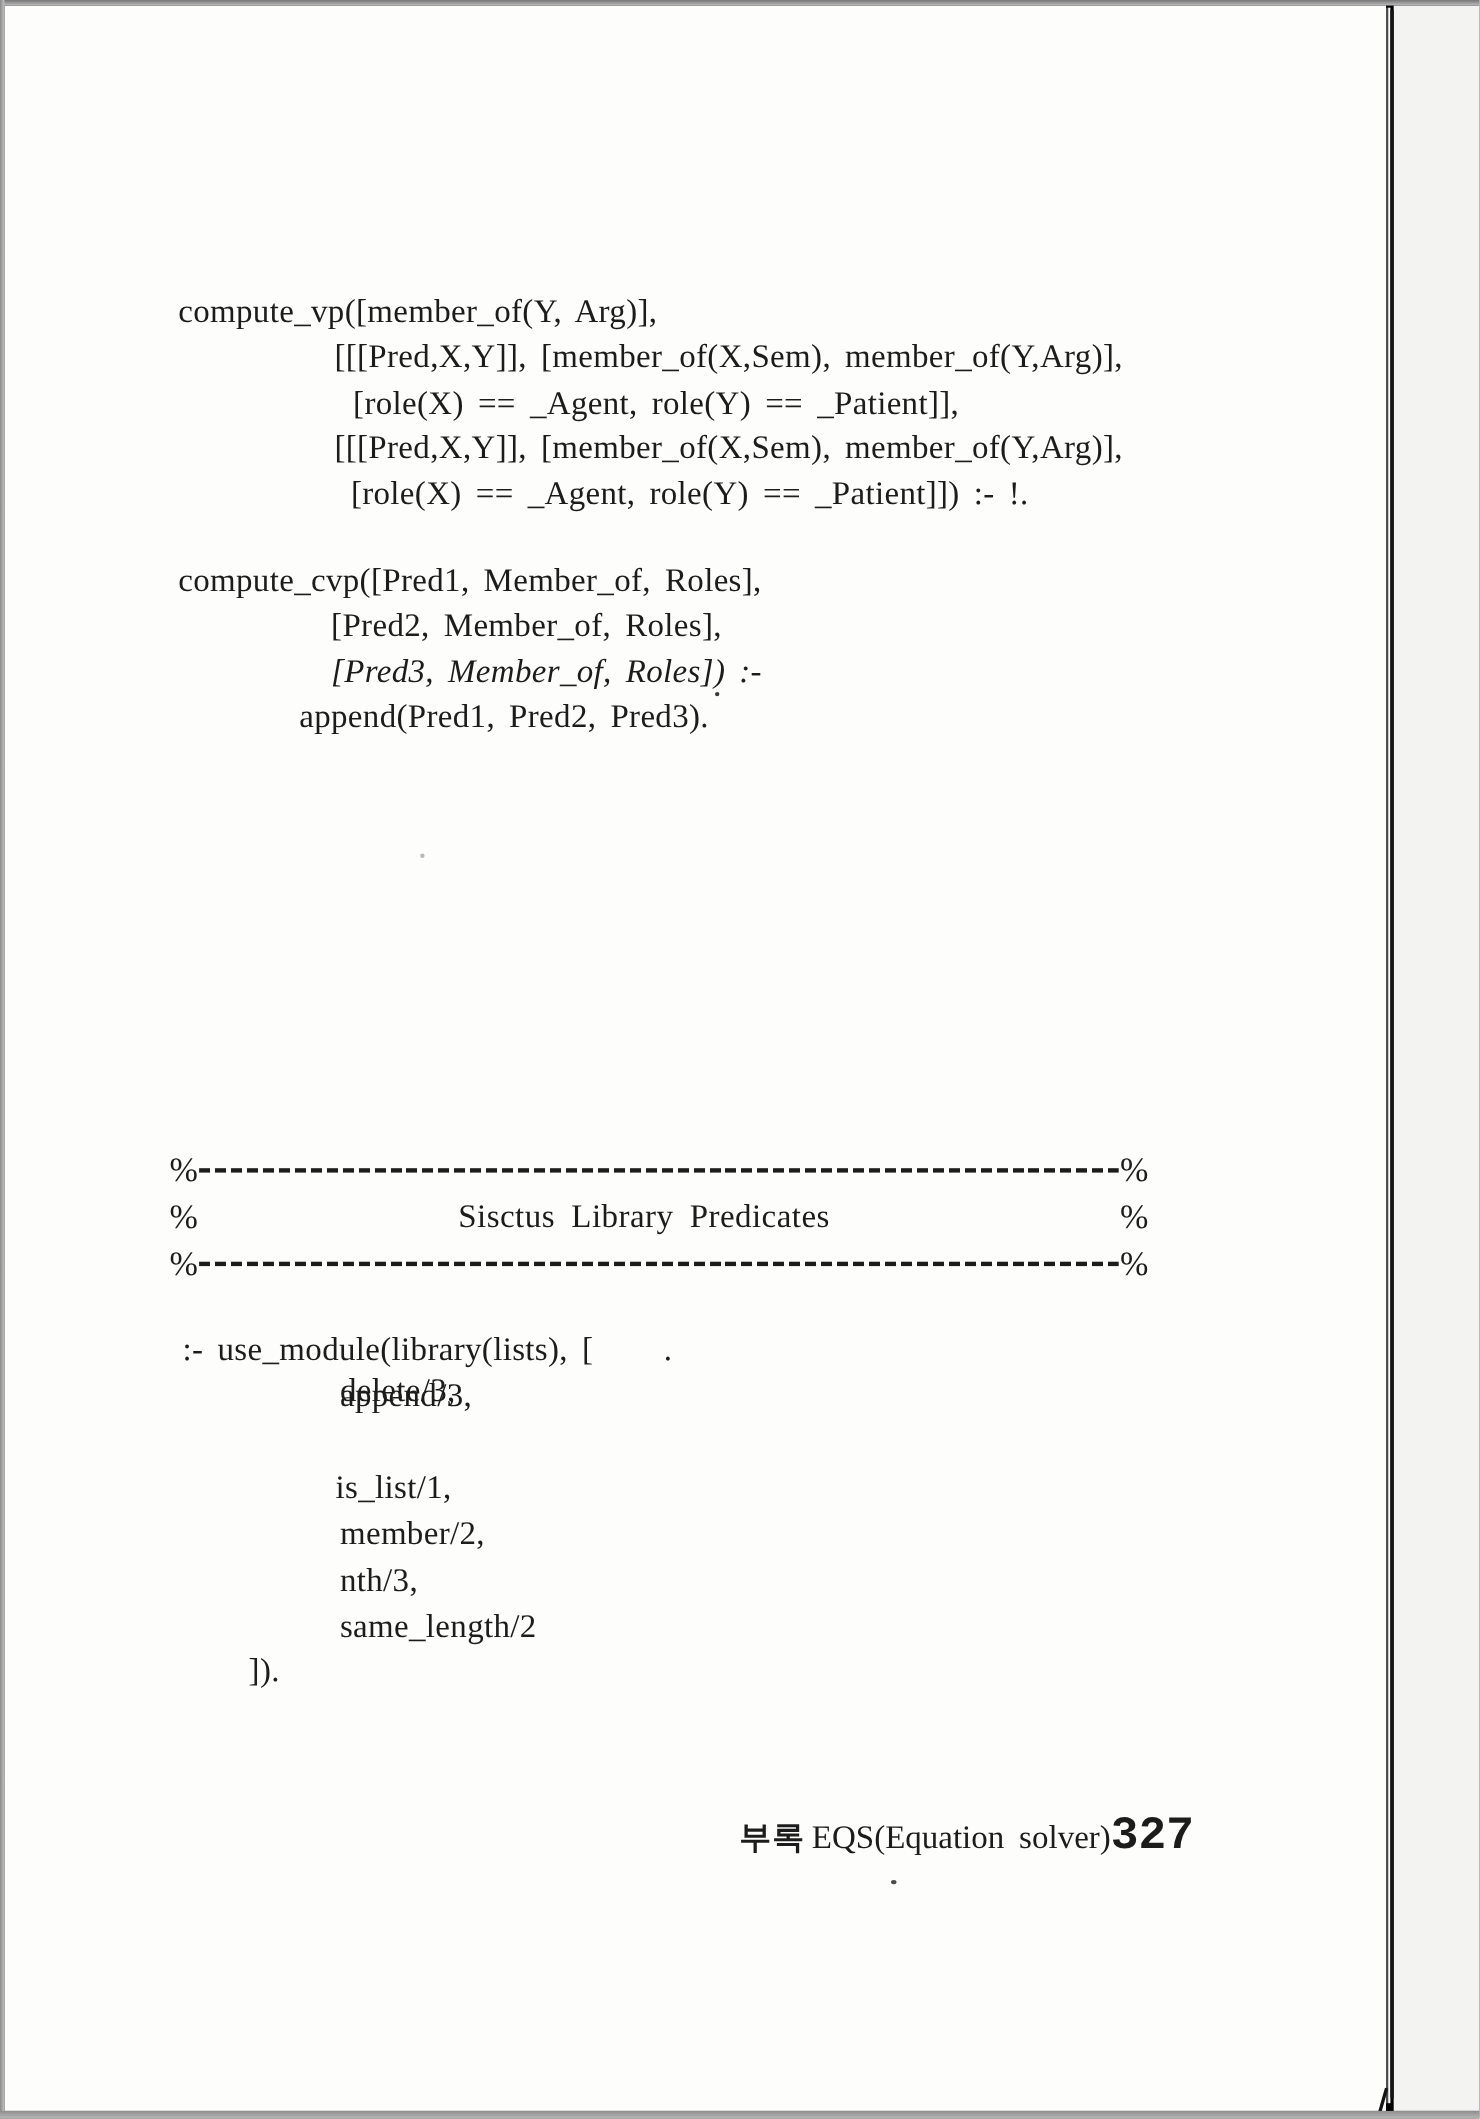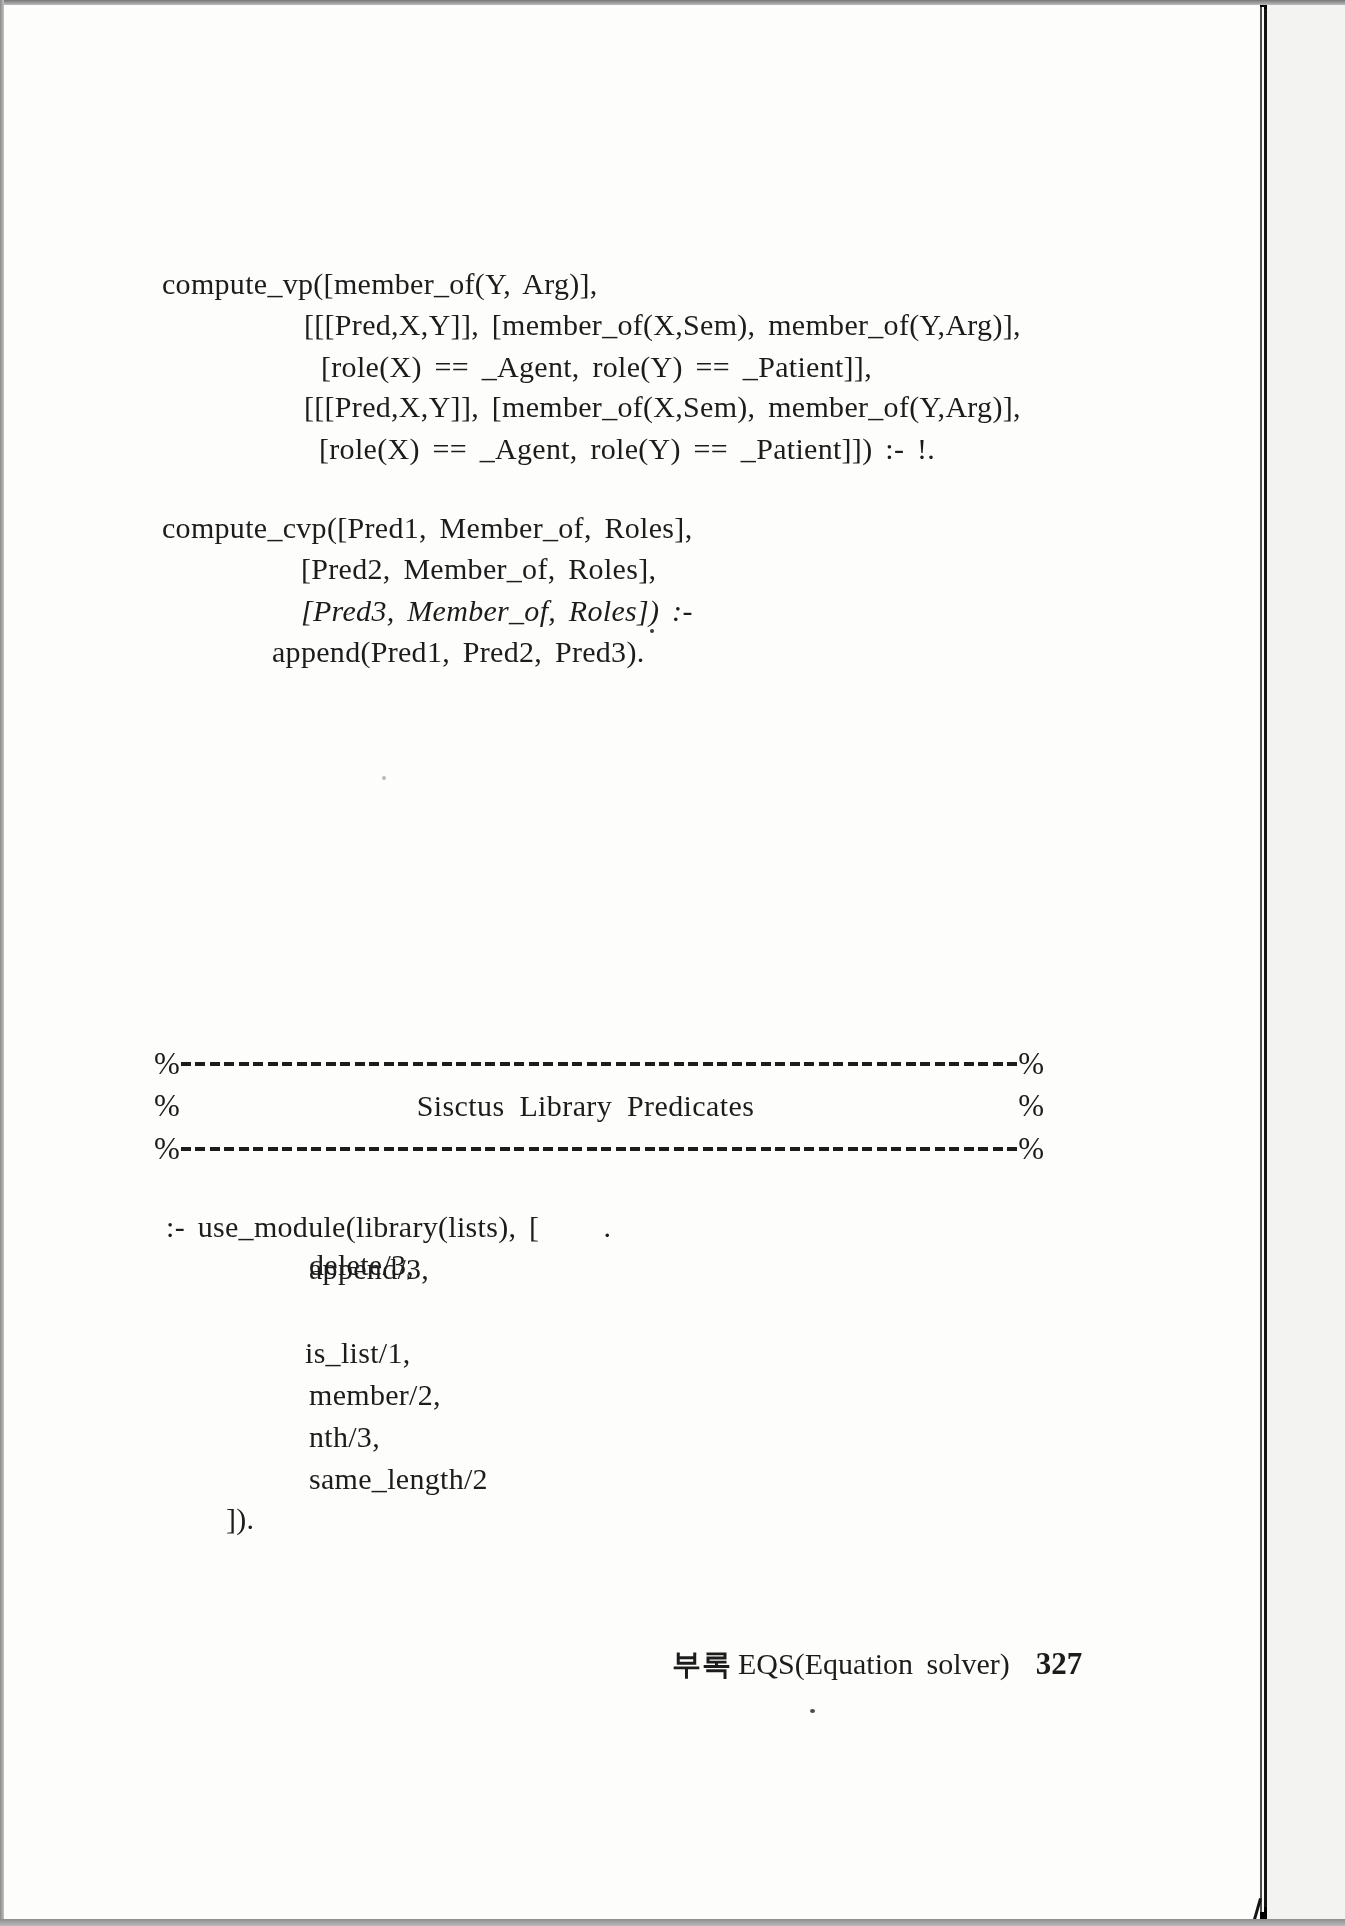--- a/index.html
+++ b/index.html
@@ -82,22 +82,22 @@
     white-space:nowrap;
   }
 
   
   .footer{
     position:absolute;left:668px;top:1640px;height:36px;
     display:flex;align-items:baseline;white-space:nowrap;
   }
   .f-ko{font-weight:bold;font-size:29px;letter-spacing:1px;}
   .f-title{font-size:30px;margin-left:6px;word-spacing:6px;font-family:Liberation Serif, serif;}
-  .f-page{font-family:Liberation Serif, serif;
-    font-weight:bold;font-size:31px;margin-left:26px;}
+  .f-page{font-family:Liberation Mono, monospace;
+    font-weight:bold;font-size:42px;}
 
   
   .speck{position:absolute;border-radius:50%;}
   .sp1{left:378px;top:771px;width:4px;height:4px;background:#b9b9b9;}
   .sp2{left:646px;top:624px;width:4px;height:4px;background:#3a3a3a;}
   .sp3{left:806px;top:1704px;width:5px;height:4px;background:#4a4a4a;}
 </style>
 </head>
 <body>
 

